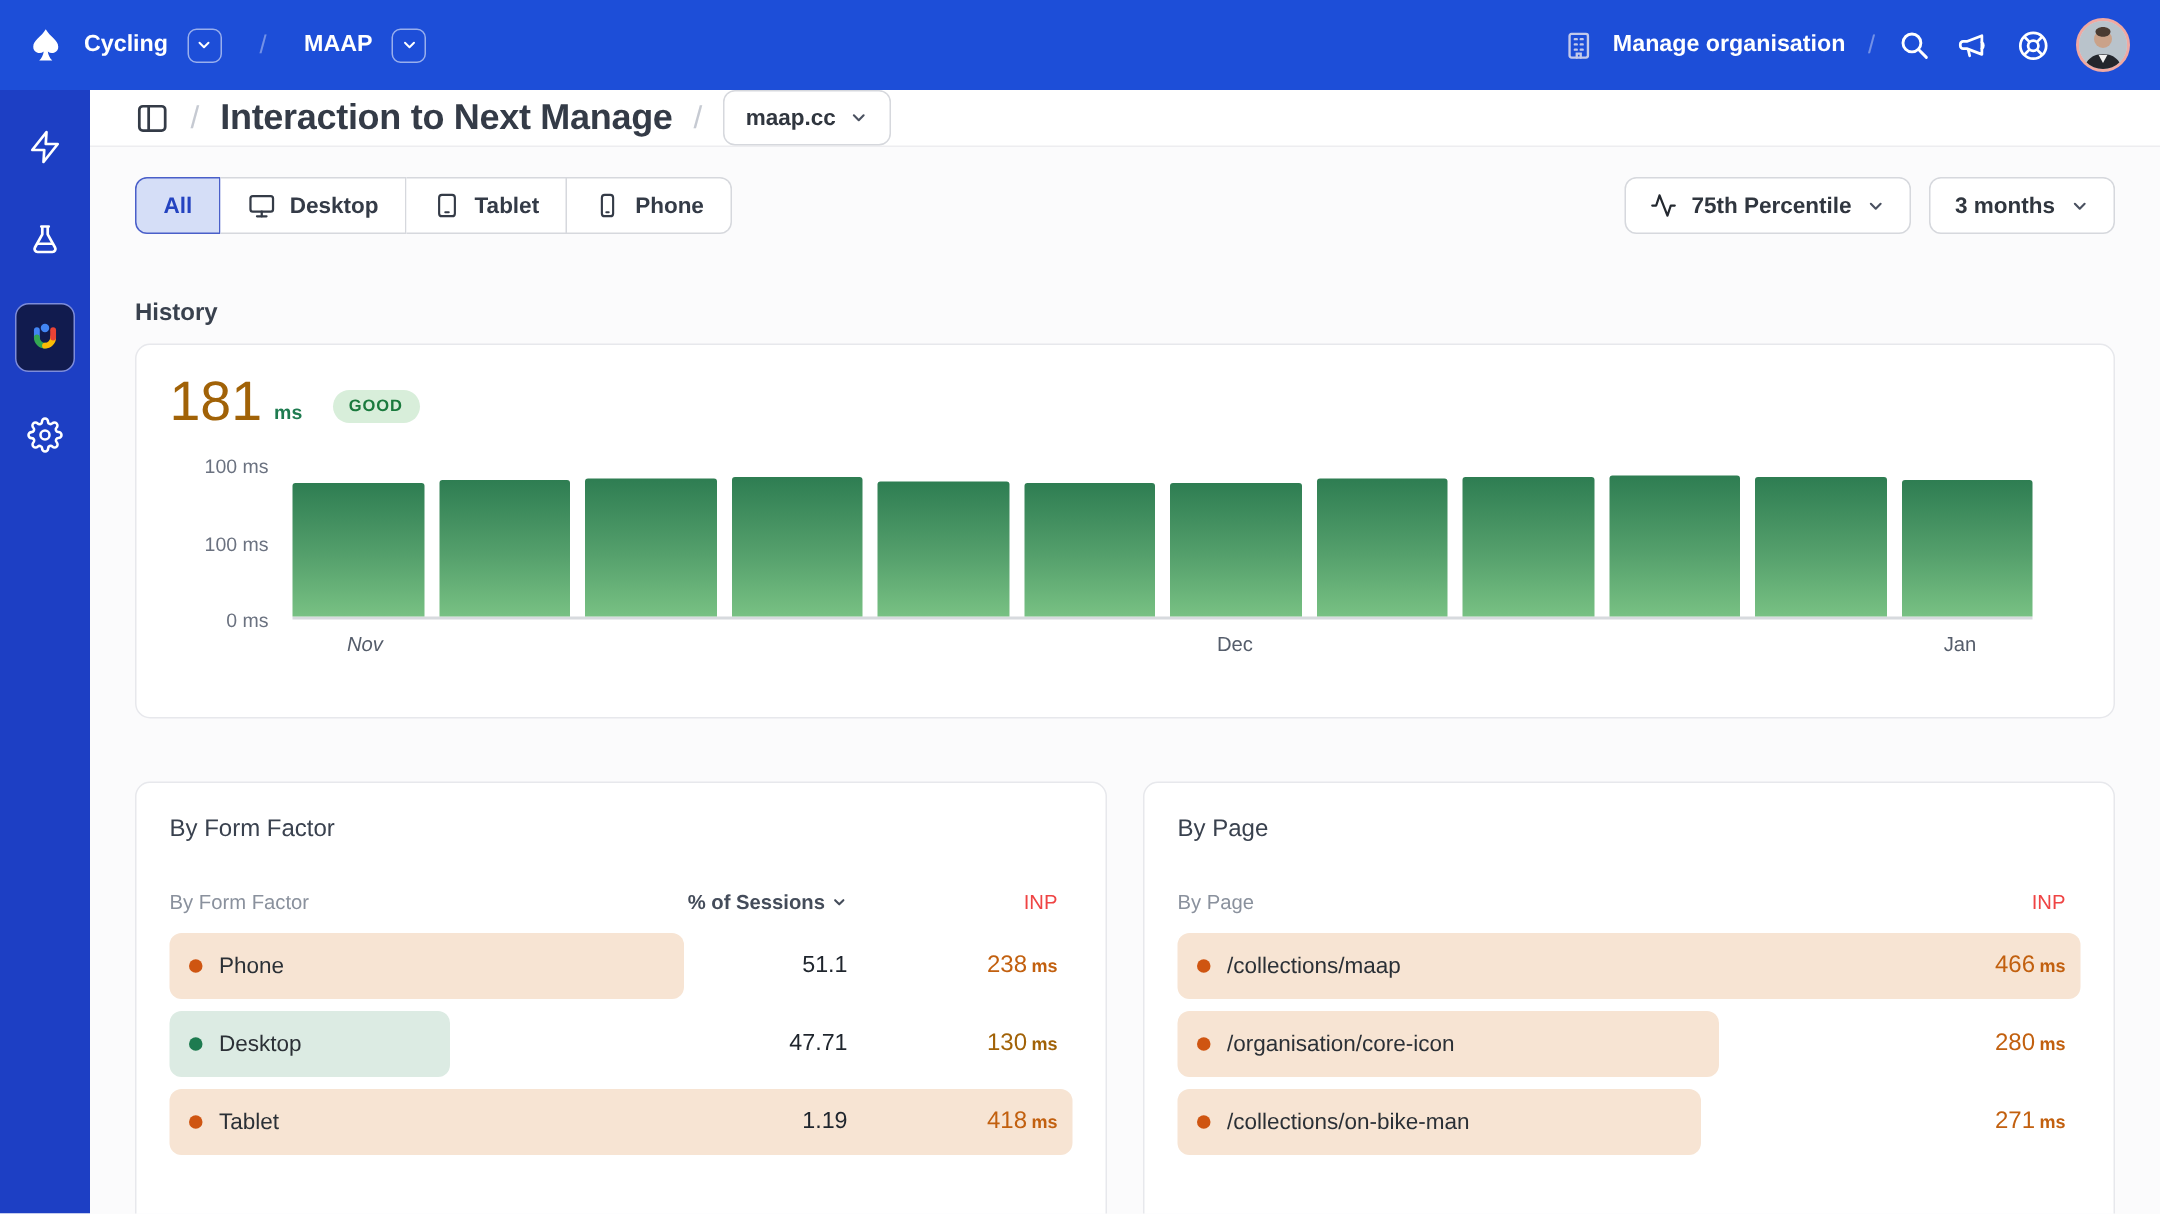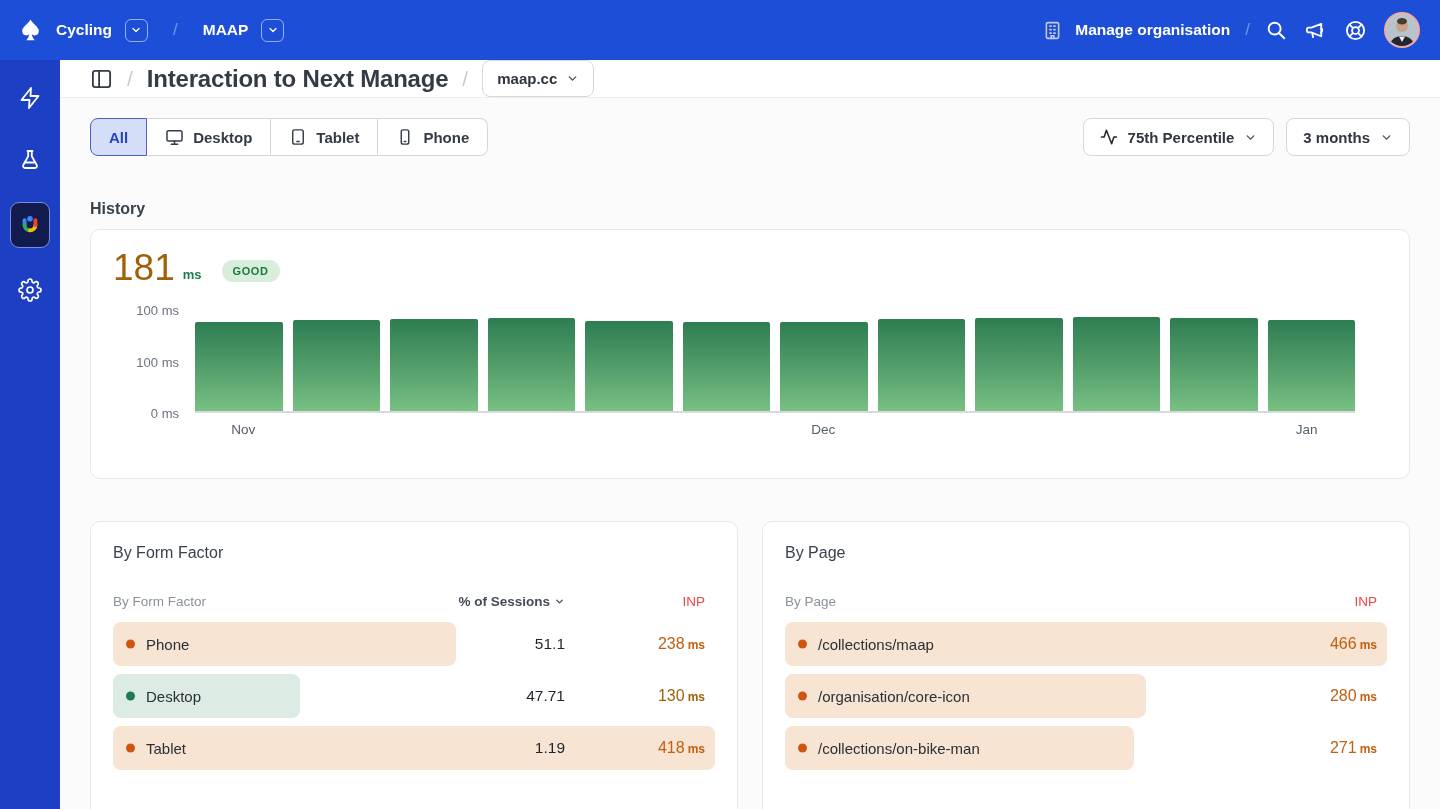--- a/index.html
+++ b/index.html
@@ -272,21 +272,21 @@
                 <div class="bar" style="height: 91.5%;"></div>
                 <div class="bar" style="height: 93%;"></div>
                 <div class="bar" style="height: 92%;"></div>
                 <div class="bar" style="height: 89.5%;"></div>
               </div>
           </div>
         </div>
         <div class="chart-wrap" style="margin-top:0">
           <div class="y-gutter" style="height:1px"></div>
           <div class="x-labels" style="flex:1;margin-right:32px">
-              <span style="left: 4.16667%;">Nov</span>
+              <span style="left: 4.16667%; font-style: italic;">Nov</span>
               <span style="left: 54.1667%;">Dec</span>
               <span style="left: 95.8333%;">Jan</span>
             </div>
         </div>
       </section>
 
       <div class="cards-row">
         <section class="card data-card">
           <div class="card-title">By Form Factor</div>
           <div class="thead">

